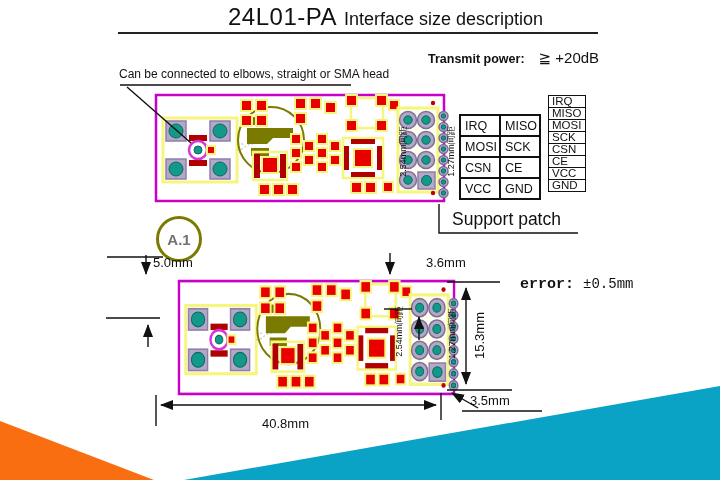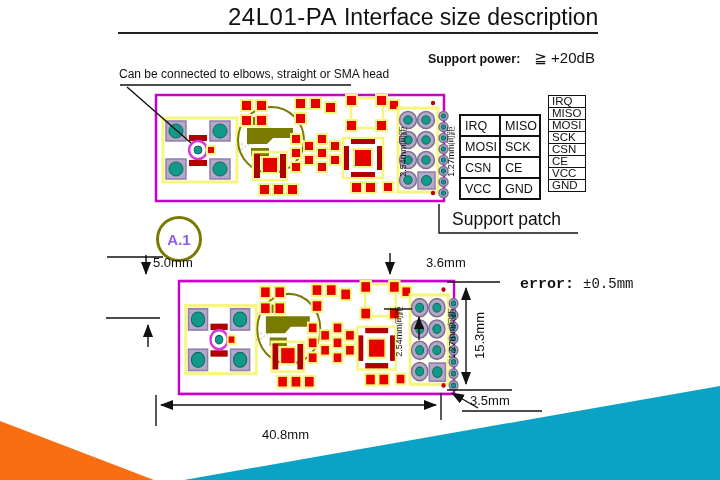--- a/index.html
+++ b/index.html
@@ -24,42 +24,42 @@
   .fid{fill:#C00000;}
   .trace{fill:none;stroke:#BBBBBB;stroke-width:1;stroke-dasharray:2 2;}
 
   
   .dim{stroke:#111;stroke-width:1.4;fill:none;}
   .rule{stroke:#222;stroke-width:2;}
 
   
   .title{top:3px;left:228px;display:flex;align-items:baseline;gap:7px;}
   .title .main{font-size:24px;letter-spacing:.5px;}
-  .title .sub{font-size:23px;}
+  .title .sub{font-size:18px;}
   .spec{left:428px;font-size:12.5px;font-weight:bold;}
   .spec .val{font-size:15px;font-weight:normal;margin-left:14px;}
   .callout-text{left:119px;top:67px;font-size:12px;}
   .support{left:452px;top:209px;font-size:17.5px;}
   .err{left:520px;top:276px;font-size:15px;font-weight:bold;font-family:Liberation Mono, monospace;}
   .err .val{font-size:14px;font-weight:normal;}
   .dimtxt{font-size:13px;}
   .vtext{font-size:9px;transform:rotate(-90deg);transform-origin:center center;}
   .v153{font-size:13px;transform:rotate(-90deg);transform-origin:center center;}
 
   
   table{border-collapse:collapse;background:#fff;}
   .pingrid{left:459px;top:114px;}
   .pingrid td{border:2px solid #111;width:34px;height:19px;font-size:12.5px;padding:0 0 0 4px;}
   .pincol{left:548px;top:95px;}
   .pincol td{border:1.8px solid #111;width:33px;height:10.8px;font-size:11.5px;line-height:11px;padding:0 0 0 3px;}
 
   
   .logo{left:156px;top:216px;width:40px;height:40px;border:3.5px solid #7A7A00;border-radius:50%;
         display:flex;align-items:center;justify-content:center;}
-  .logo span{color:#8b5cf6;font-weight:bold;font-size:15px;}
+  .logo span{color:#737373;font-weight:bold;font-size:15px;}
 </style>
 </head>
 <body>
 
 <div class="stage">
 
   <svg class="layer" width="720" height="480" viewBox="0 0 720 480">
     <defs>
       <marker id="ah" markerUnits="userSpaceOnUse" markerWidth="13" markerHeight="11" refX="12" refY="5" orient="auto-start-reverse">
         <path d="M0,0 L13,5 L0,10 z" fill="#111"></path>
@@ -203,21 +203,21 @@
       <line class="dim" x1="478" y1="408" x2="452" y2="393" marker-end="url(#ah)"></line>
     </g>
   </svg>
 
   <div class="abs title">
     <span class="main">24L01-PA</span>
     <span class="sub">Interface size description</span>
   </div>
 
   <div class="abs spec" style="top:49px;">
-    <span>Support power:</span><span class="val">≧ +20dB</span>
+    <span>Transmit power:</span><span class="val">≧ +20dB</span>
   </div>
 
   <div class="abs callout-text">Can be connected to elbows, straight or SMA head</div>
 
   <table class="abs pingrid">
     <tbody>
         <tr>
       <td>IRQ</td>
       <td>MISO</td>
         </tr>
@@ -266,21 +266,21 @@
     </table>
 
   <div class="abs support">Support patch</div>
 
   <div class="abs logo">
     <span>A.1</span>
   </div>
 
   <div class="abs dimtxt" style="left:153px;top:255px;">5.0mm</div>
   <div class="abs dimtxt" style="left:398px;top:255px;margin-left:28px;">3.6mm</div>
-  <div class="abs dimtxt" style="left:262px;top:427px;">40.8mm</div>
+  <div class="abs dimtxt" style="left:262px;top:416px;">40.8mm</div>
   <div class="abs dimtxt" style="left:470px;top:393px;">3.5mm</div>
   <div class="abs v153" style="left:456px;top:328px;">15.3mm</div>
 
   <div class="abs vtext" style="left:378px;top:145px;">2.54mm间距</div>
   <div class="abs vtext" style="left:426px;top:145px;">1.27mm间距</div>
   <div class="abs vtext" style="left:374px;top:325px;">2.54mm间距</div>
   <div class="abs vtext" style="left:427px;top:327px;">1.27mm间距</div>
 
   <div class="abs err">
     <span>error:</span>

